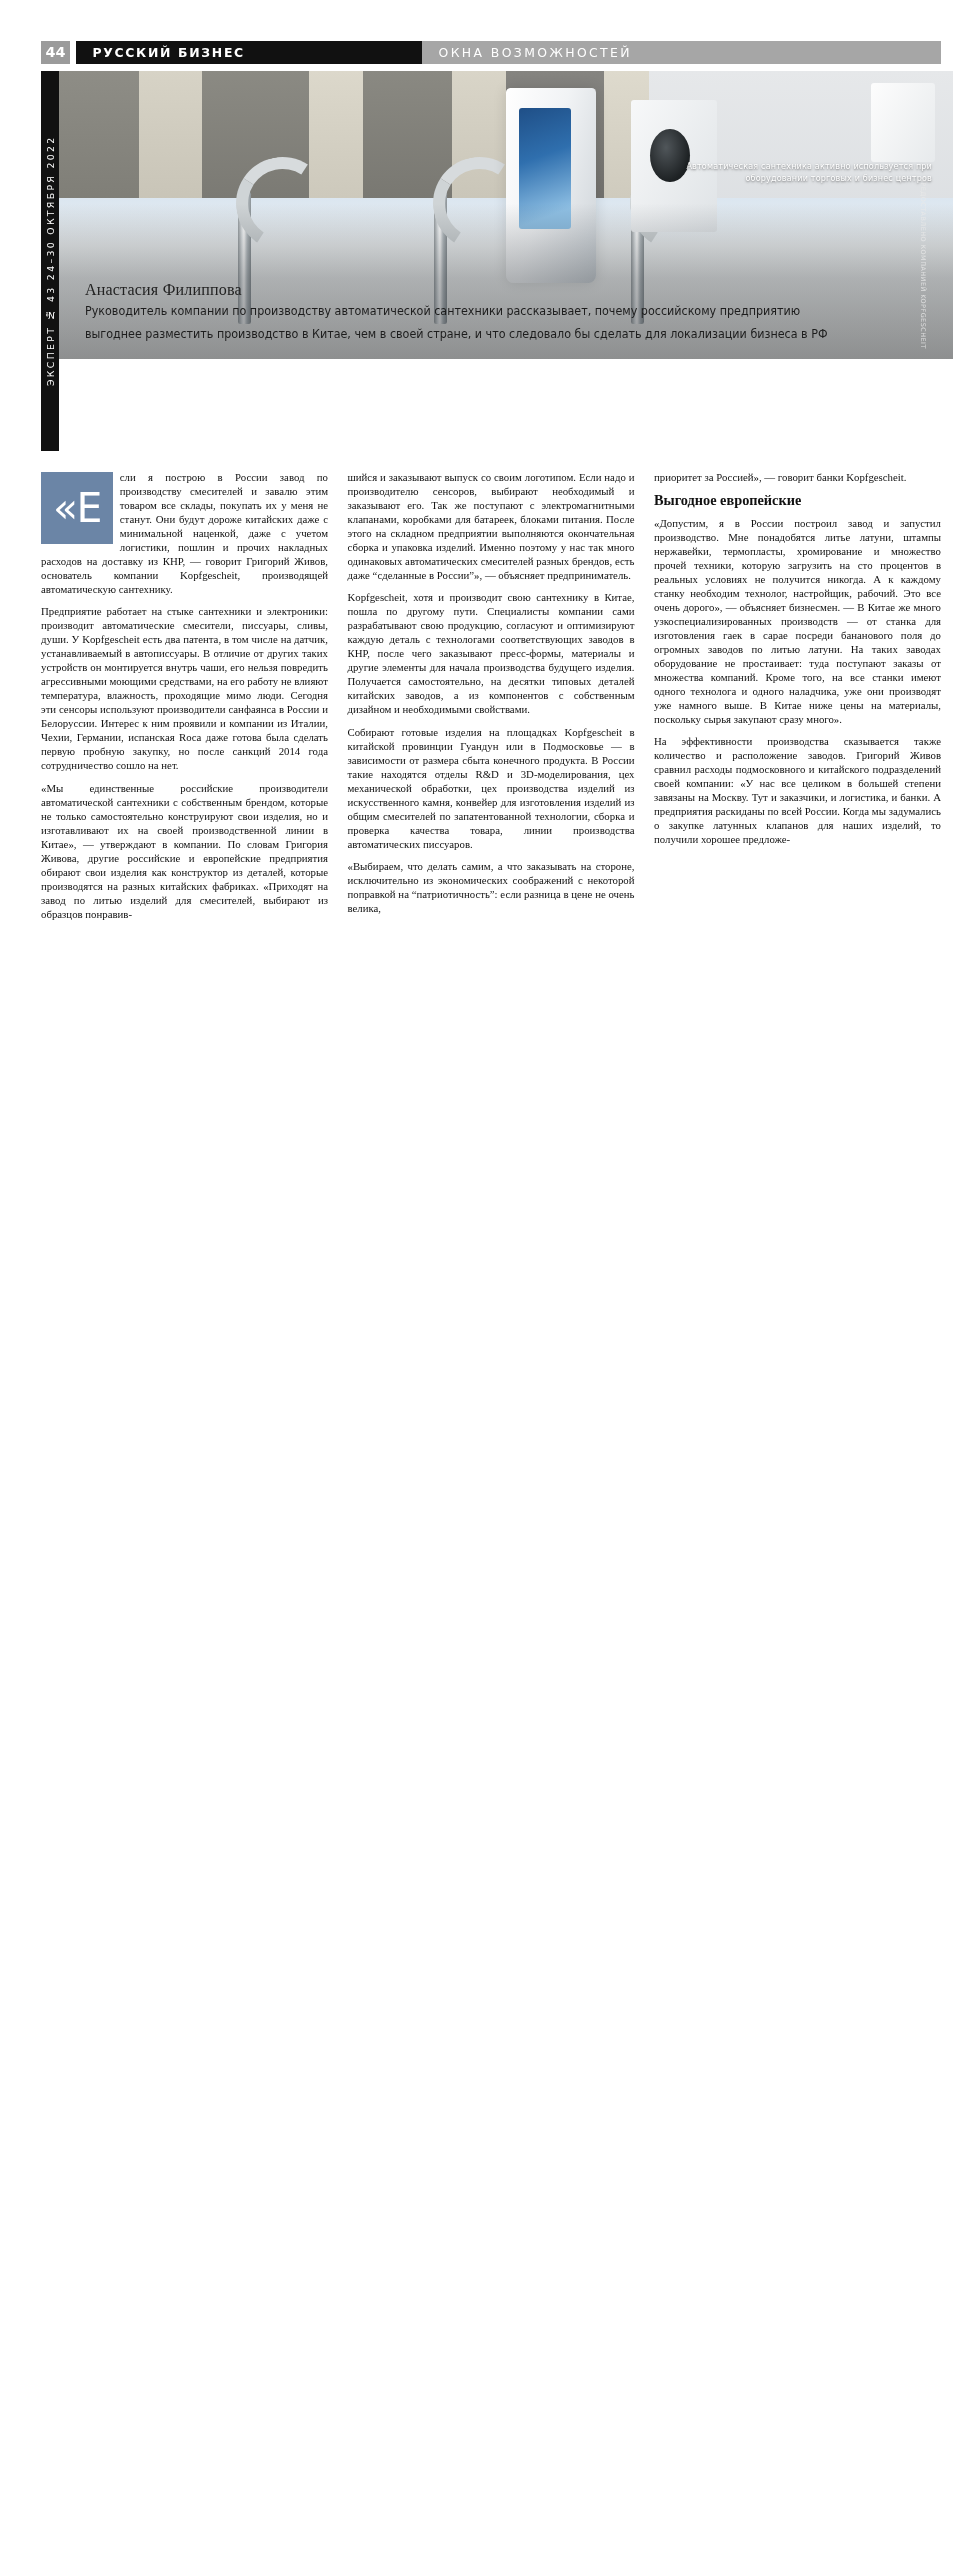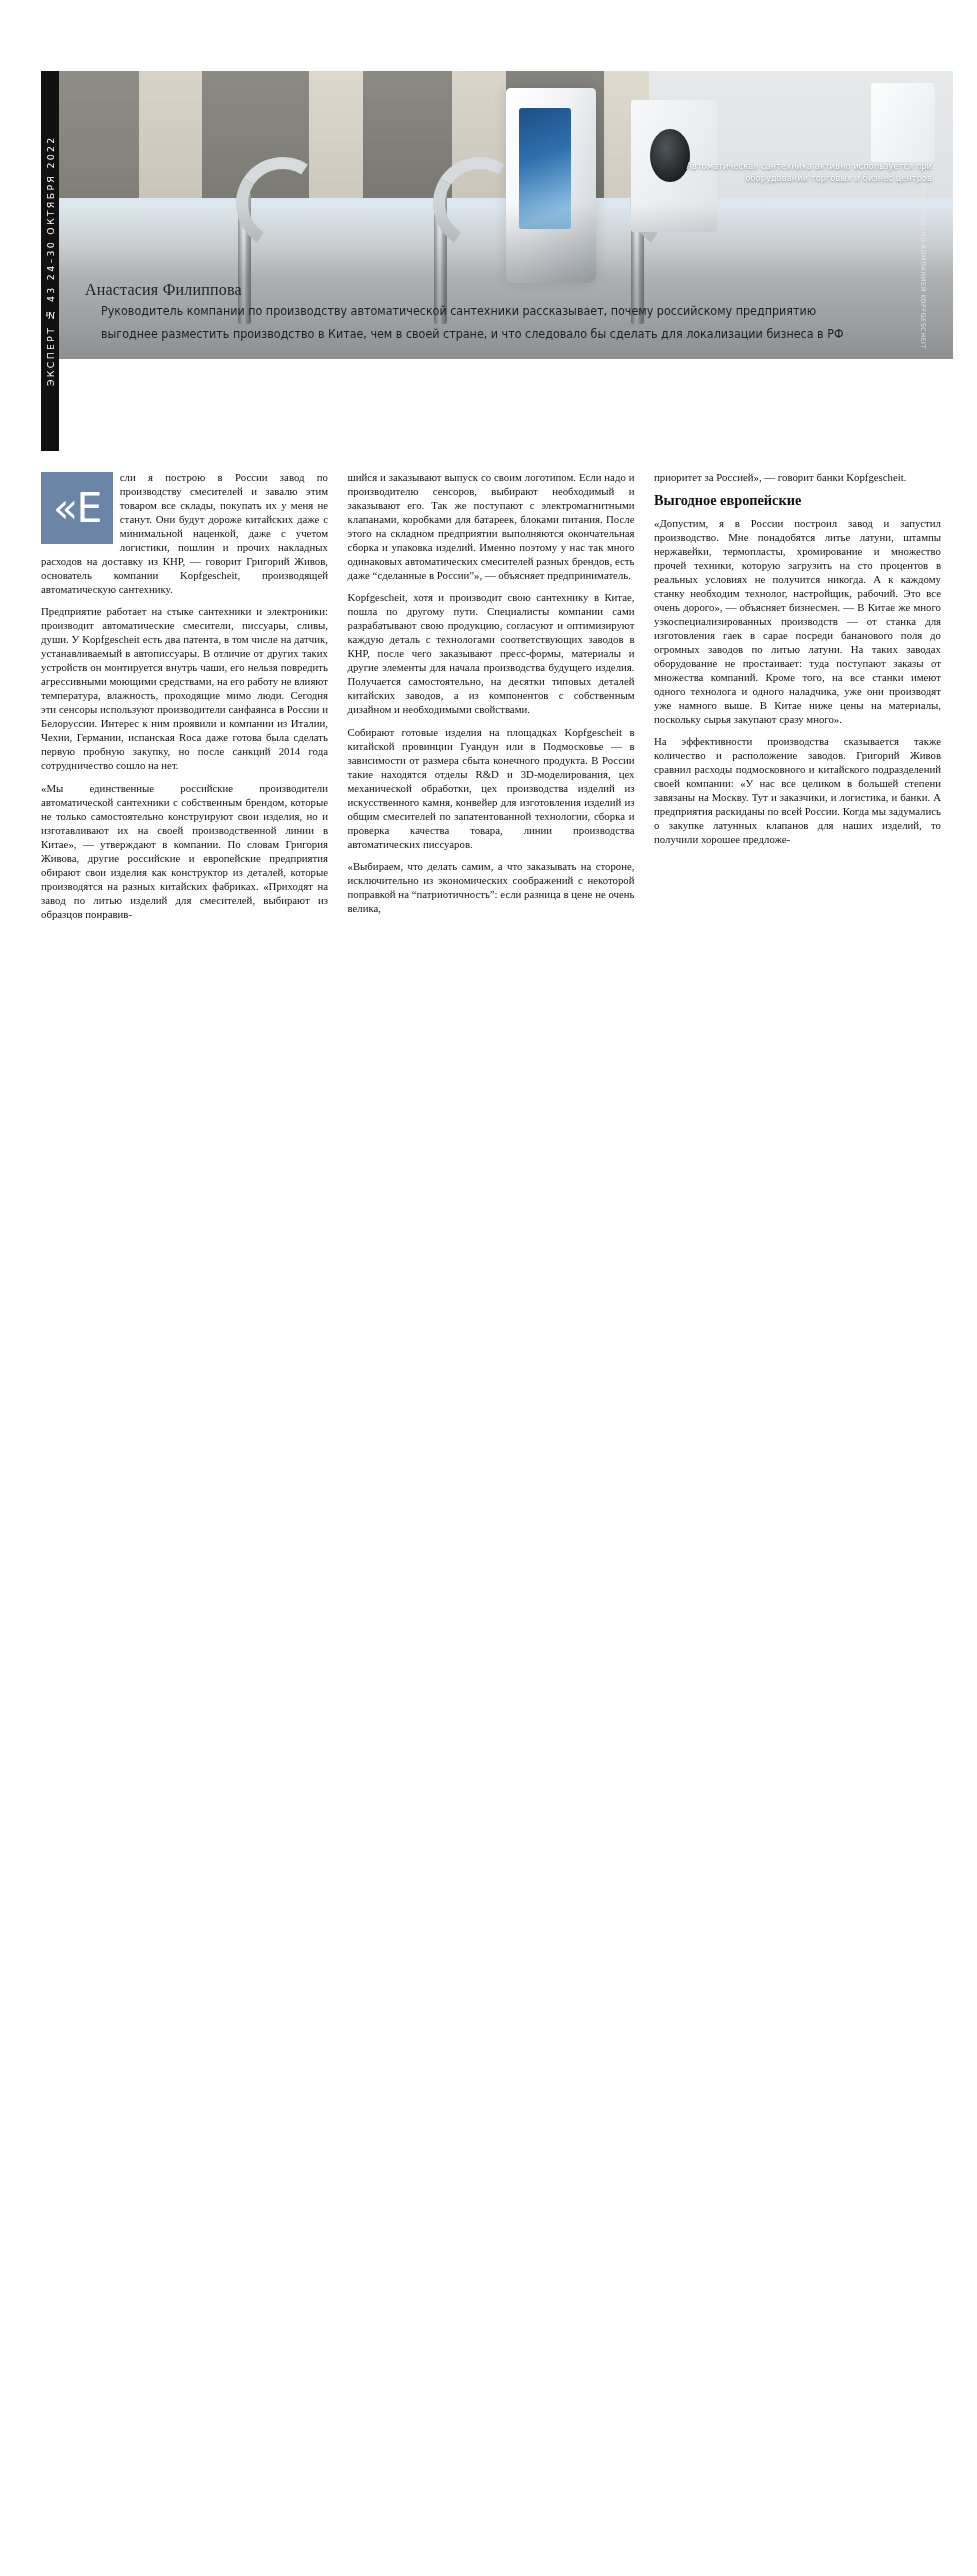--- a/index.html
+++ b/index.html
@@ -180,21 +180,20 @@
     letter-spacing: -0.4px;
     margin-bottom: 9px;
     color: #111;
   }
   .deck {
     font-family: "DejaVu Sans Condensed", "DejaVu Sans", sans-serif;
     font-size: 12.4px;
     line-height: 22.6px;
     max-width: 774px;
     color: #1d1d1d;
-    margin-left: 16px;
   }
   .photo-credit {
     position: absolute;
     right: 25.6px;
     bottom: 10.5px;
     color: #e9e9e9;
     font-family: "DejaVu Sans", sans-serif;
     font-size: 6.4px;
     letter-spacing: 0.5px;
     writing-mode: vertical-rl;
@@ -241,20 +240,26 @@
     line-height: 72px;
     text-align: center;
     letter-spacing: -1.5px;
   }
 </style>
 </head>
 <body>
 
 <div class="page" id="page1">
 
+  <div class="masthead">
+    <div class="pagenum">44</div>
+    <div class="mast-gap"></div>
+    <div class="mast-black">РУССКИЙ БИЗНЕС</div>
+    <div class="mast-gray">ОКНА ВОЗМОЖНОСТЕЙ</div>
+  </div>
 
   <div class="spine">ЭКСПЕРТ  № 43  24–30  ОКТЯБРЯ  2022</div>
 
   <div class="hero">
     <div class="tiles">
       <i style="width:9%;background:linear-gradient(180deg,#8e8d86,#7d7c75)"></i>
       <i style="width:7%;background:linear-gradient(180deg,#d7d3c6,#c6c2b5)"></i>
       <i style="width:12%;background:linear-gradient(180deg,#8b8a83,#787771)"></i>
       <i style="width:6%;background:linear-gradient(180deg,#dcd8cb,#cac6b9)"></i>
       <i style="width:10%;background:linear-gradient(180deg,#8a8982,#76756f)"></i>

